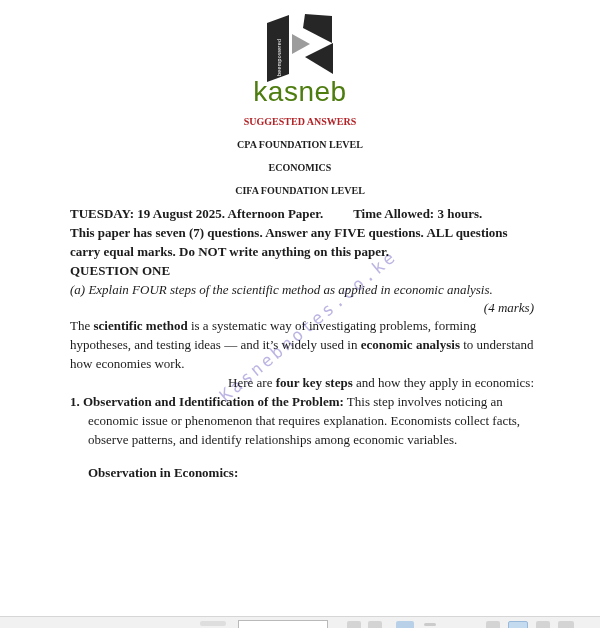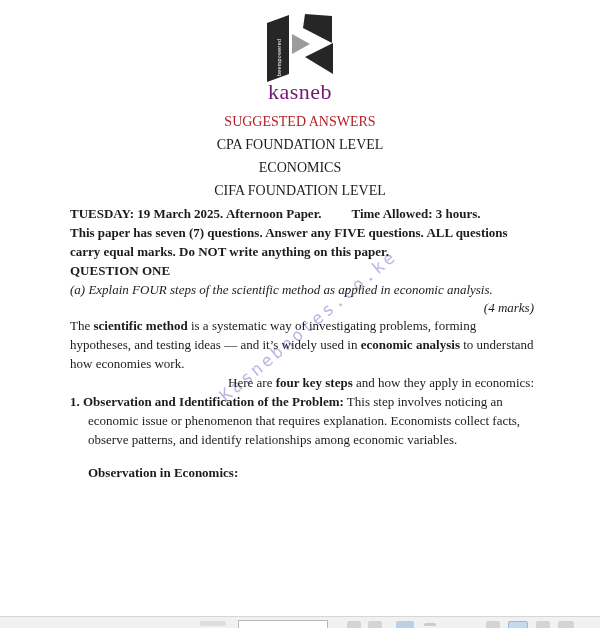--- a/index.html
+++ b/index.html
@@ -10,24 +10,24 @@
   
   .watermark{
     position:absolute;left:222px;top:388px;z-index:0;
     transform-origin:0 50%;transform:rotate(-40deg);
     font-family:"DejaVu Sans Mono",monospace;font-size:17px;letter-spacing:3px;
     color:rgba(143,132,209,0.60);white-space:nowrap;pointer-events:none;
   }
   .layer{position:relative;z-index:1;}
   
   .logo-svg{display:block;margin:8px auto 0 auto;}
-  .brand{font-family:Liberation Serif, serif;font-size:22px;line-height:20px;
-         color:#701a75;text-align:center;letter-spacing:.5px;}
+  .brand{font-family:Liberation Sans, sans-serif;font-size:28px;line-height:20px;
+         color:#4d7c0f;text-align:center;letter-spacing:.5px;}
   
-  .headings{margin-top:10px;text-align:center;font-weight:normal;font-size:14px;}
+  .headings{margin-top:10px;text-align:center;font-weight:bold;font-size:10px;}
   .headings div{line-height:19px;margin-bottom:4px;}
   .red{color:#b22226;}
   
   .content{padding:0 66px 0 70px;font-size:13px;line-height:19px;}
   .content p{margin:0;}
   .pre{white-space:pre;}
   .b{font-weight:bold;margin-top:8px;}
   .i{font-style:italic;}
   .meta{margin-top:14px;font-weight:bold;}
   .meta .gap{display:inline-block;width:30px;}
@@ -69,21 +69,21 @@
 
     <div class="headings">
       <div class="red">SUGGESTED ANSWERS</div>
       <div>CPA FOUNDATION LEVEL</div>
       <div>ECONOMICS</div>
       <div>CIFA FOUNDATION LEVEL</div>
     </div>
 
     <div class="content">
 
-      <p class="meta"><span>TUESDAY: 19 March 2025. Afternoon Paper.</span><span class="gap"></span><span>Time Allowed: 3 hours.</span></p>
+      <p class="meta"><span>TUESDAY: 19 August 2025. Afternoon Paper.</span><span class="gap"></span><span>Time Allowed: 3 hours.</span></p>
 
       <p class="instructions pre">This paper has seven (7) questions. Answer any FIVE questions. ALL questions
 carry equal marks. Do NOT write anything on this paper.</p>
 
       <p class="qtitle">QUESTION ONE</p>
 
       <p class="parta">(a) Explain FOUR steps of the scientific method as applied in economic analysis.</p>
       <p class="marks">(4 marks)</p>
 
       <p class="p-intro pre"><span>The </span><span class="b">scientific method</span><span> is a systematic way of investigating problems, forming

